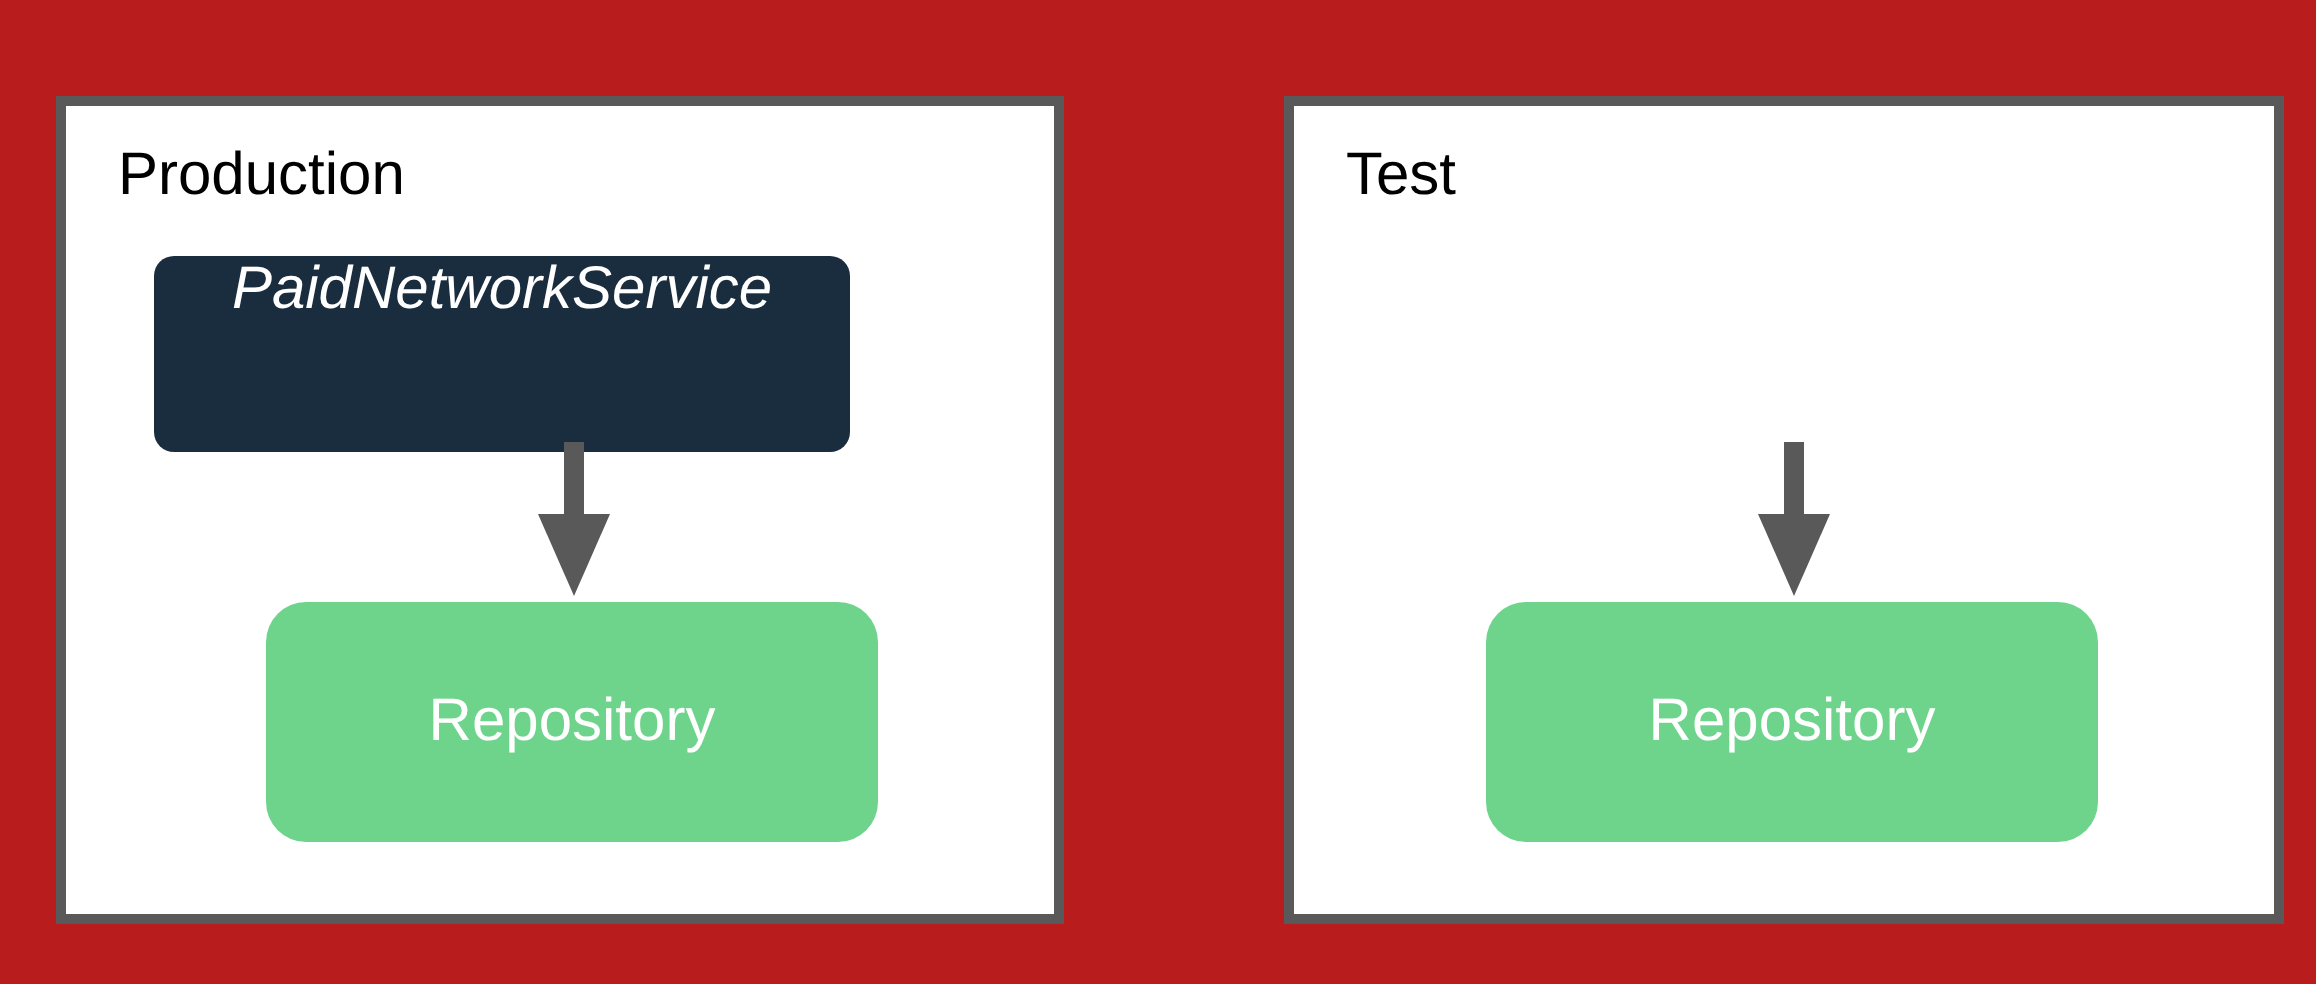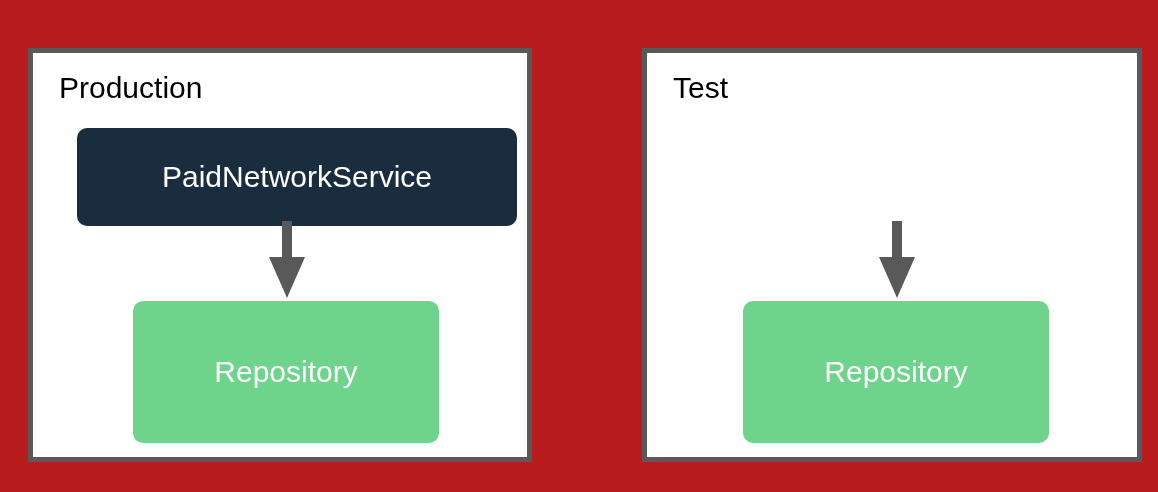--- a/index.html
+++ b/index.html
@@ -30,40 +30,41 @@
     top: 17px;
     left: 26px;
     font-size: 30px;
     line-height: 36px;
     color: var(--label-text, #000000);
     white-space: nowrap;
   }
   .service-box {
     position: absolute;
     top: 75px;
-    width: 440px;
+    width: 348px;
     height: 98px;
     background: var(--service-box, #1A2D3E);
     border-radius: 10px;
     display: flex;
-    align-items: center;
+    align-items: flex-start;
     justify-content: center;
     color: var(--box-text, #ffffff);
     font-size: 30px;
     z-index: 1;
+    font-style: italic;
   }
   .panel.left  .service-box { left: 44px; }
   .panel.right .service-box { left: 40px; }
   .repo-box {
     position: absolute;
     top: 248px;
     width: 306px;
-    height: 142px;
+    height: 120px;
     background: var(--repository-box, #6ED48C);
-    border-radius: 10px;
+    border-radius: 20px;
     display: flex;
     align-items: center;
     justify-content: center;
     color: var(--box-text, #ffffff);
     font-size: 30px;
     z-index: 1;
   }
   .panel.left  .repo-box { left: 100px; }
   .panel.right .repo-box { left: 96px; }
   .arrow {

